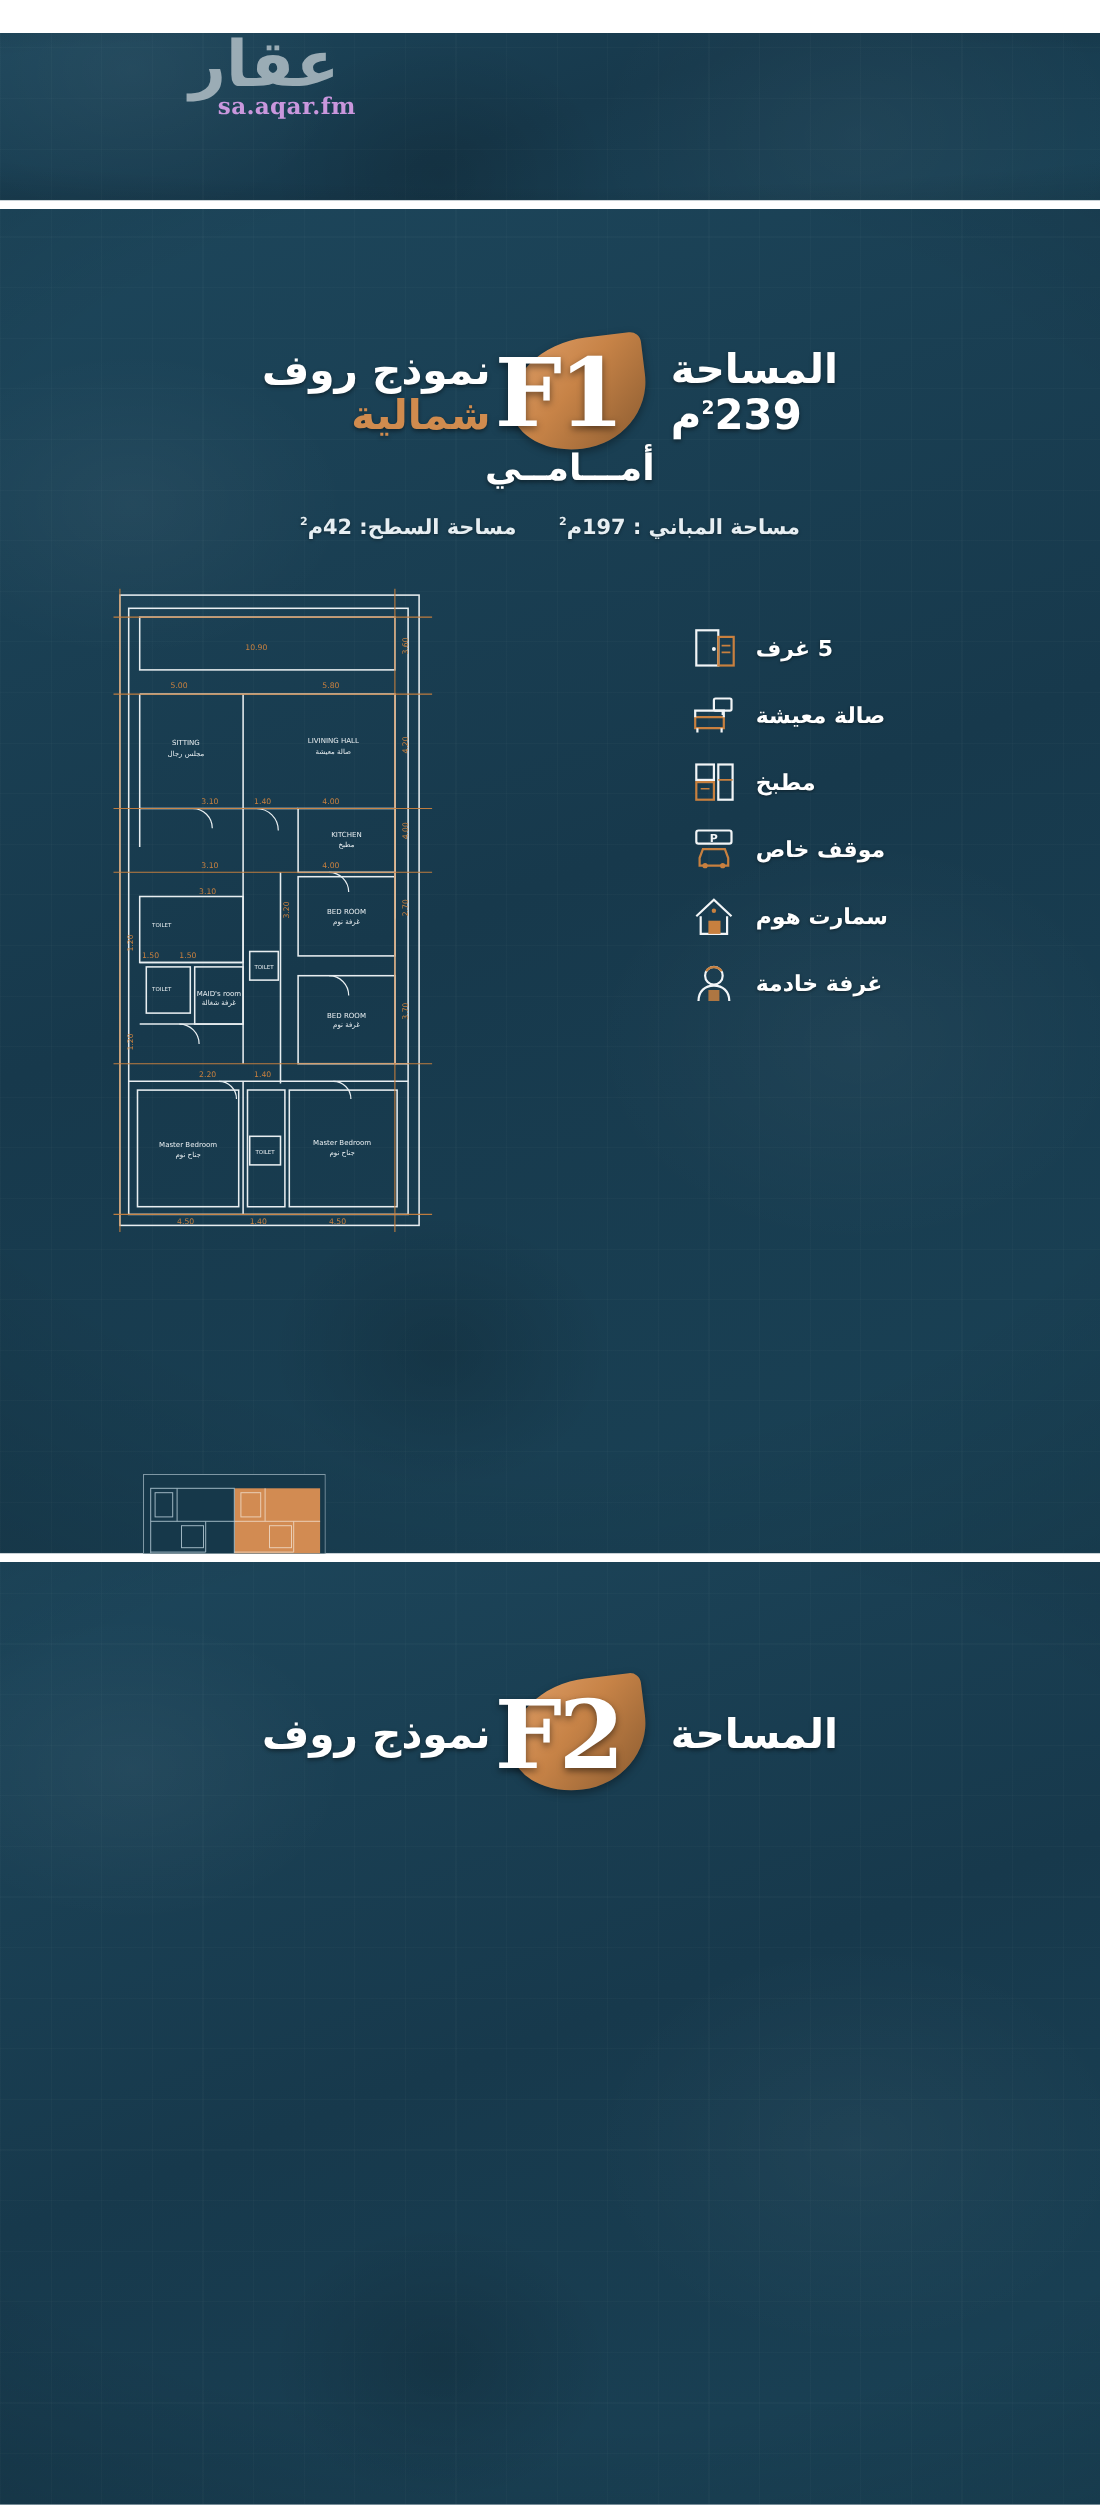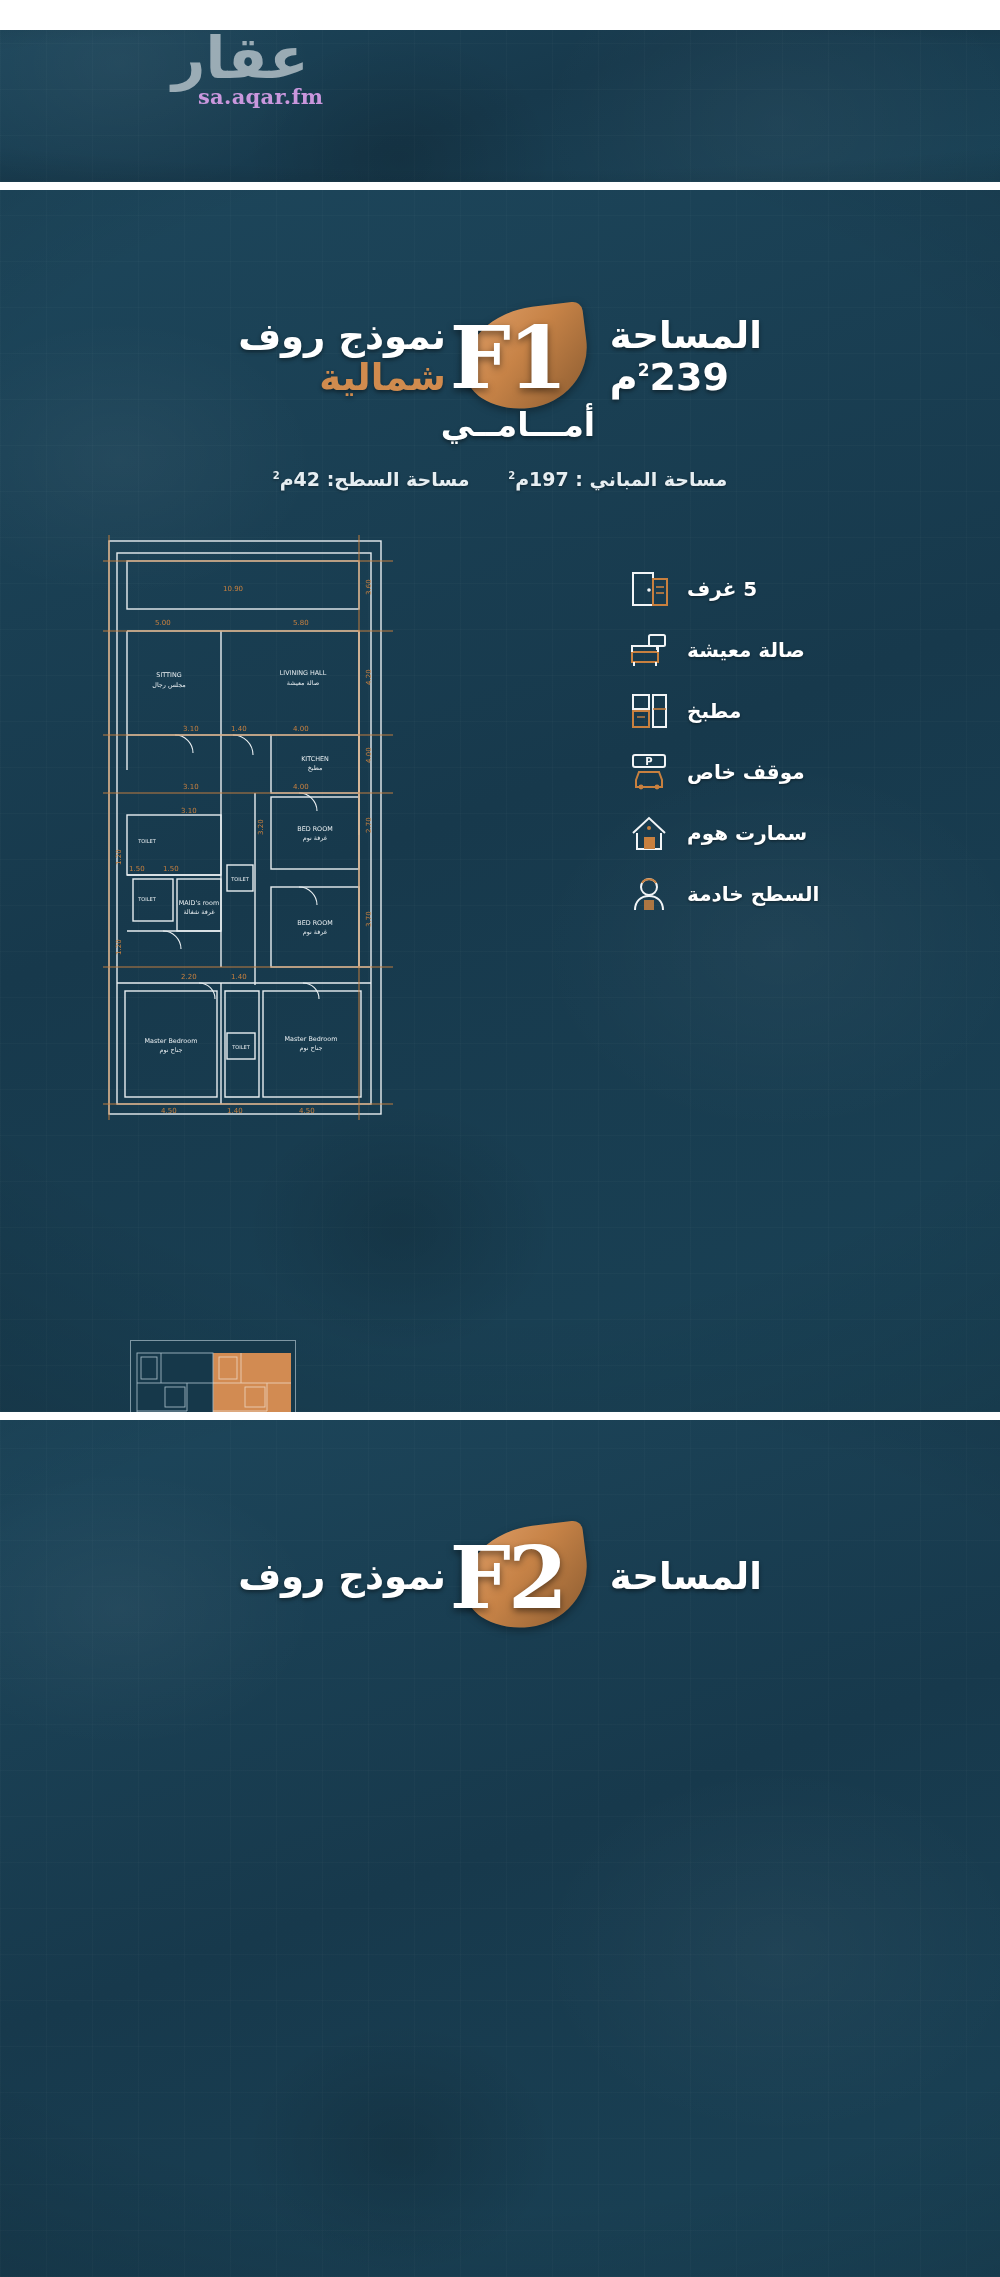--- a/index.html
+++ b/index.html
@@ -521,21 +521,21 @@
 
       <div class="feat">
         <span class="feat-ico">
           <svg width="46" height="44" viewBox="0 0 46 44">
             <circle cx="22" cy="15" r="8" fill="none" stroke="#f2f5f7" stroke-width="2"></circle>
             <path d="M8 38 c0 -9 6 -14 14 -14 c8 0 14 5 14 14" fill="none" stroke="#f2f5f7" stroke-width="2"></path>
             <path d="M15 11 c3 -5 11 -5 14 0" fill="none" stroke="#c8803f" stroke-width="2"></path>
             <path d="M17 28 h10 v10 h-10 z" fill="#c8803f" opacity=".85"></path>
           </svg>
         </span>
-        <span class="feat-lbl">السطح خادمة</span>
+        <span class="feat-lbl">غرفة خادمة</span>
       </div>
 
     </div>
 
     <div id="keyplan">
       <svg width="166" height="172" viewBox="0 0 166 172">
         <rect x="0" y="0" width="166" height="172" fill="#16384a"></rect>
 
         <rect x="82" y="12" width="78" height="158" fill="#d28b52"></rect>
 

